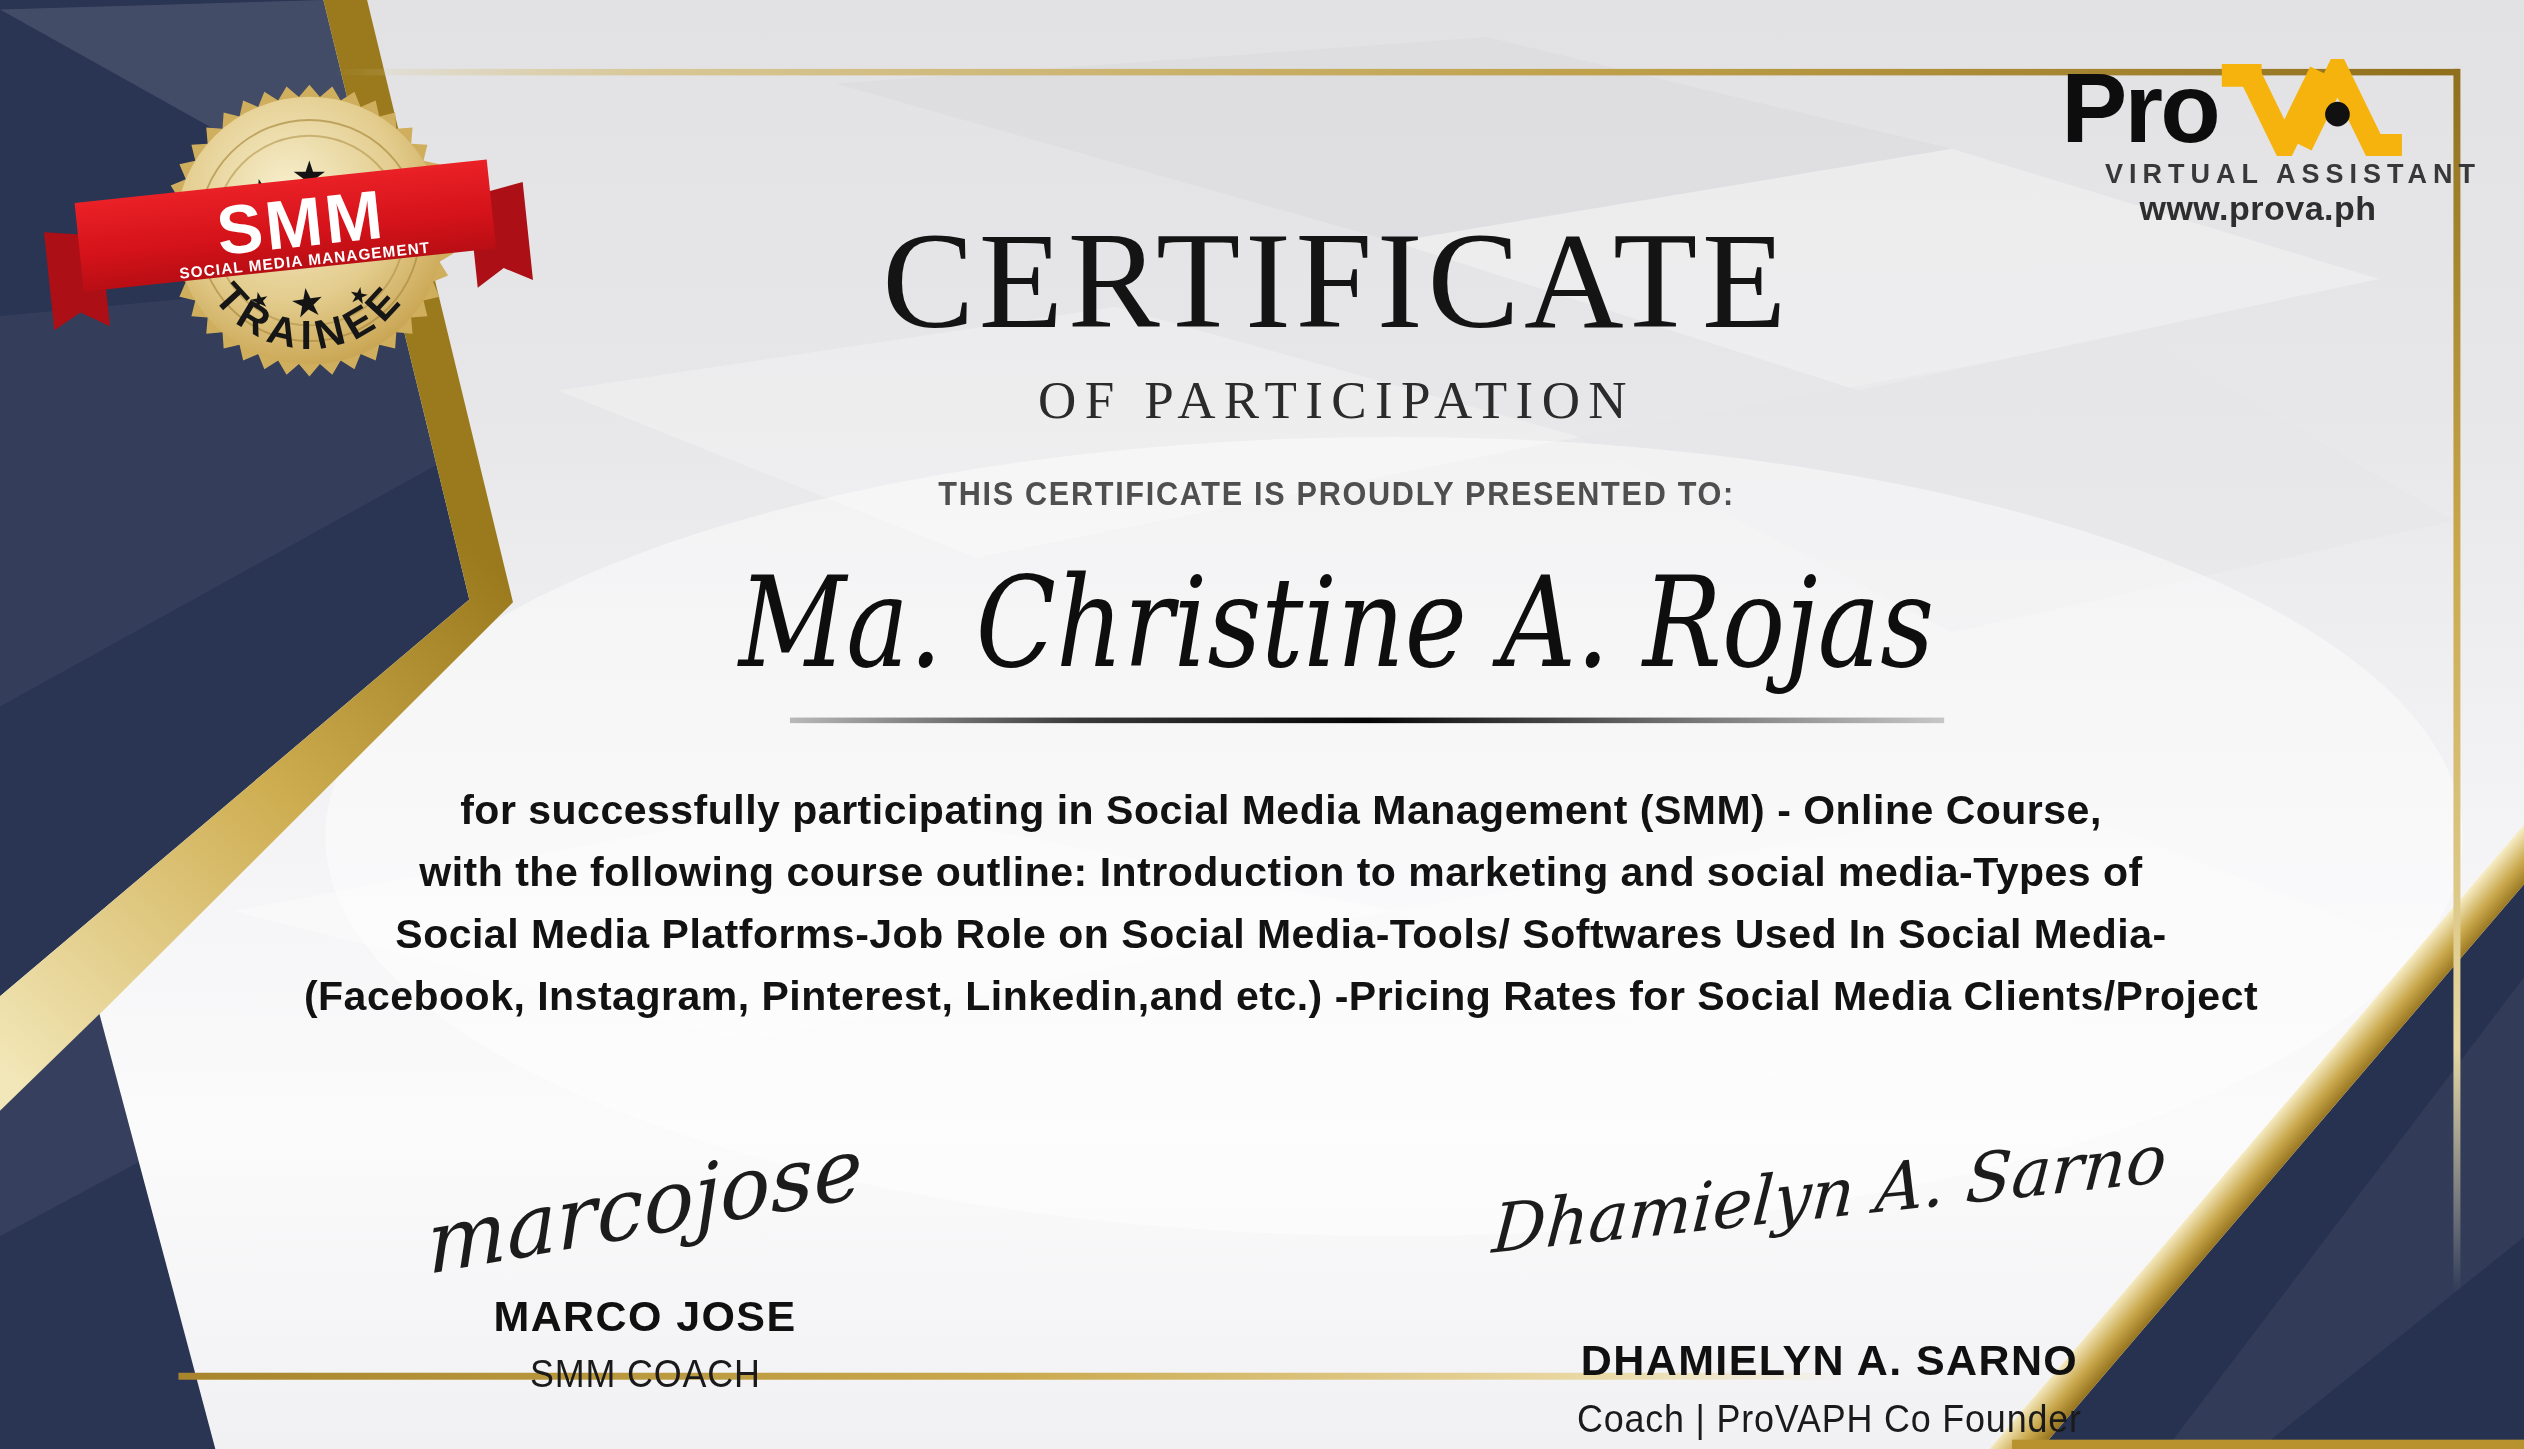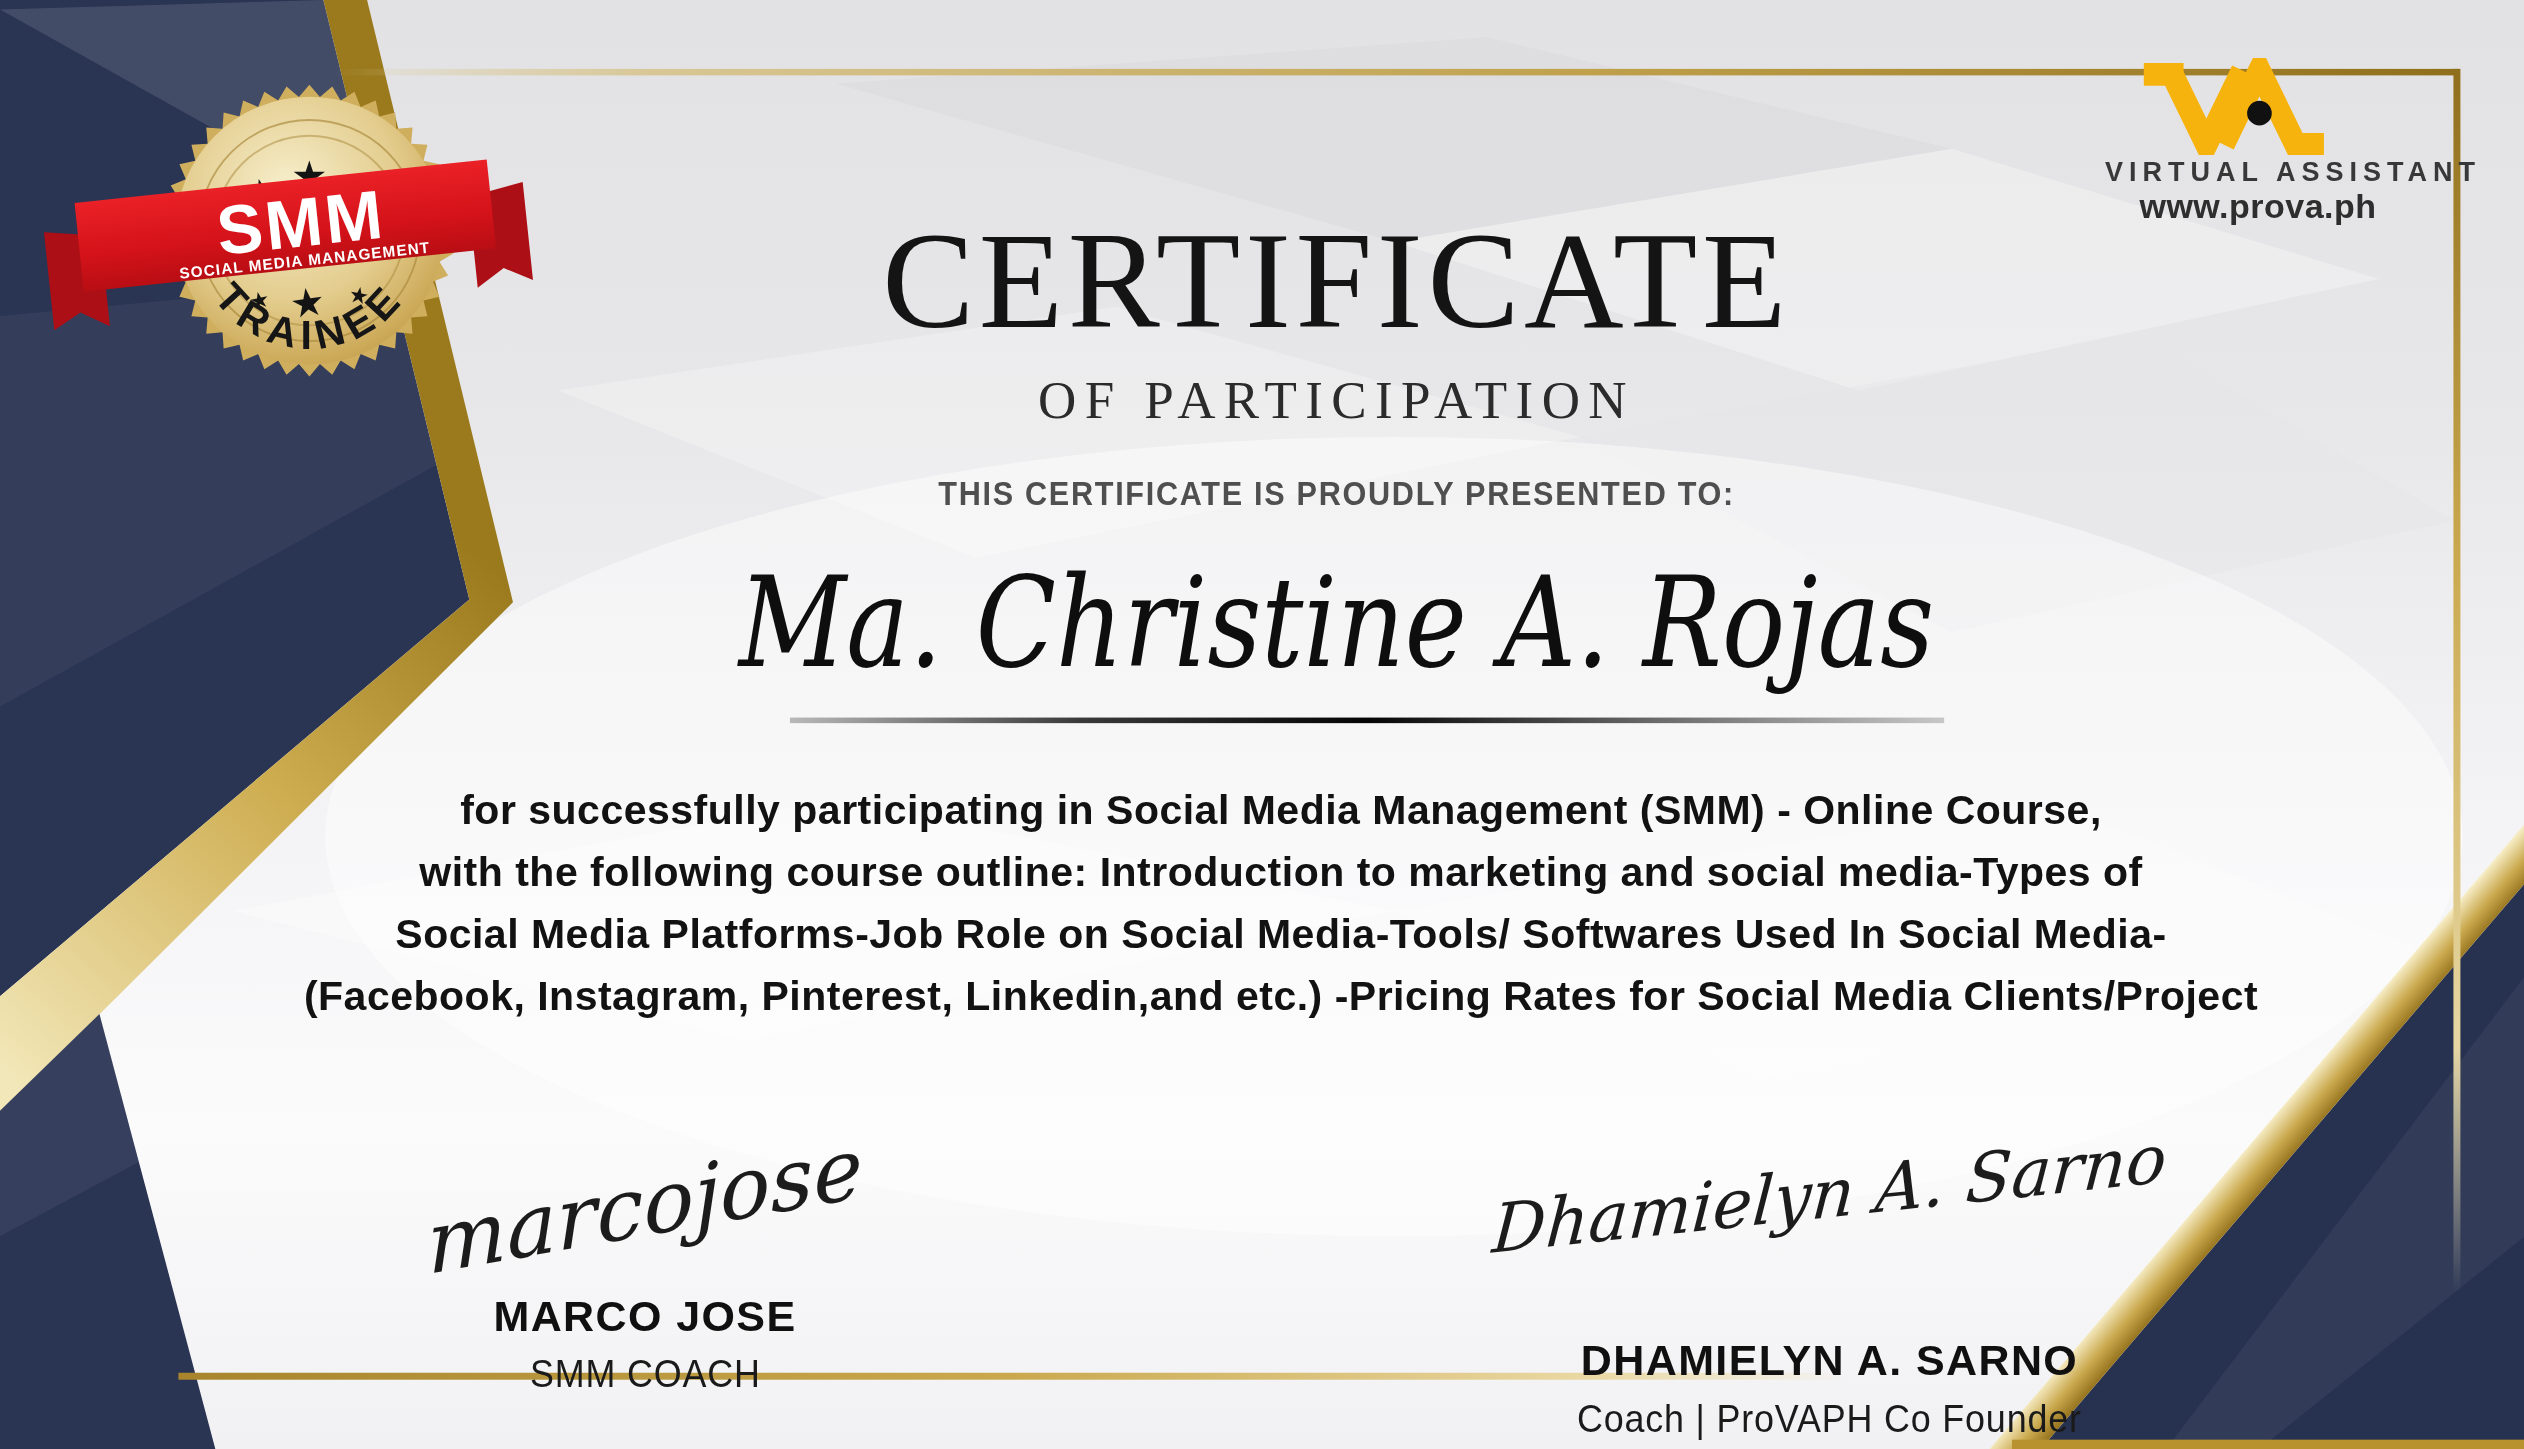--- a/index.html
+++ b/index.html
@@ -165,20 +165,21 @@
       <path d="M20 194 L80 204 L80 302 L50 284 L20 300 Z" fill="#ad0f16"></path>
       <path d="M478 204 L538 194 L538 300 L508 284 L478 302 Z" fill="#ad0f16"></path>
       <rect x="56" y="166" width="446" height="96" fill="url(#redGrad)"></rect>
       <text x="296" y="238" text-anchor="middle" fill="#ffffff" font-family="Liberation Sans, sans-serif" font-size="74" font-weight="700" letter-spacing="3">SMM</text>
       <text x="296" y="259" text-anchor="middle" fill="#ffffff" font-family="Liberation Sans, sans-serif" font-size="16.5" font-weight="700" letter-spacing="1.2">SOCIAL MEDIA MANAGEMENT</text>
     </g>
   </svg>
 
   <div class="logo">
     <div class="logo-row">
+      <span class="logo-pro">Pro</span>
       <svg width="237" height="97" viewBox="0 0 250 100">
         <g stroke="#f7b30d" stroke-width="24" fill="none">
           <path d="M4 16 L46 16"></path>
           <path d="M32 12 L70 90 L108 12"></path>
           <path d="M88 90 L126 12 L164 90 L194 90"></path>
         </g>
         <circle cx="126" cy="57" r="13" fill="#111111"></circle>
       </svg>
     </div>
     <div class="logo-tag">VIRTUAL ASSISTANT</div>

